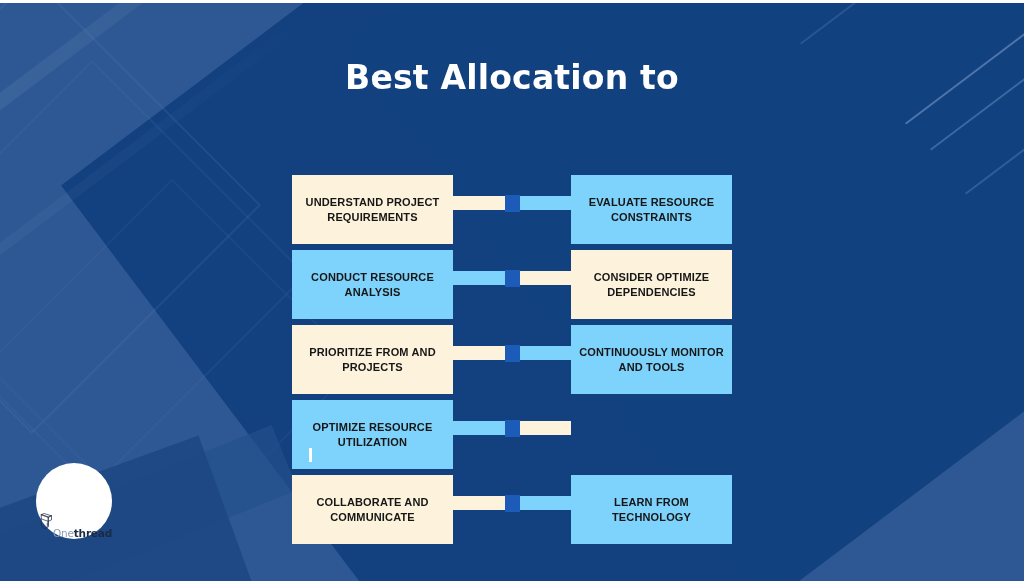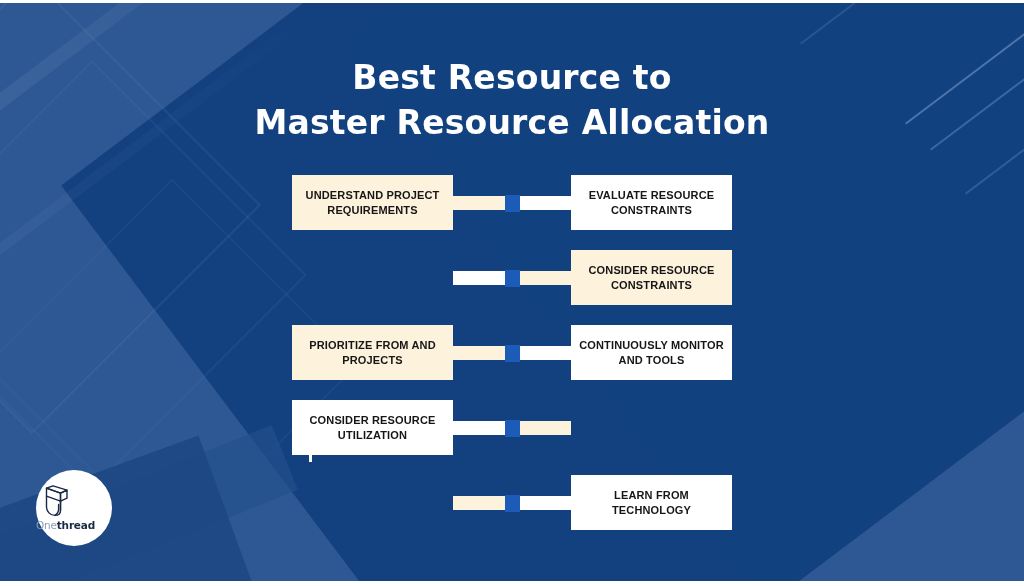--- a/index.html
+++ b/index.html
@@ -139,39 +139,39 @@
     position: relative;
     height: 55px;
     margin-bottom: 20px;
   }
   .row:last-child { margin-bottom: 0; }
 
   .box {
     position: absolute;
     top: 0;
     width: 161px;
-    height: 55px;
+    height: 69px;
     box-sizing: border-box;
     display: flex;
     align-items: center;
     justify-content: center;
     text-align: center;
     padding: 0 6px;
     font-family: "Liberation Sans", sans-serif;
     font-weight: bold;
     font-size: 11px;
     line-height: 15px;
     letter-spacing: .15px;
     color: #161616;
   }
   .box-left  { left: 0; }
   .box-right { right: 0; }
 
   .cream { background: #fdf3dd; }
-  .lblue { background: #ffffff; }
+  .lblue { background: #7dd3fc; }
 
   
   .connector {
     position: absolute;
     top: 21px;
     left: 161px;
     width: 118px;
     height: 14px;
   }
   .conn-bar {
@@ -198,29 +198,28 @@
     width: 3px;
     height: 14px;
     background: #ffffff;
     z-index: 6;
   }
 
   
   .logo {
     position: absolute;
     left: 36px;
-    bottom: 35px;
+    bottom: 42px;
     width: 76px;
     height: 76px;
     border-radius: 50%;
     background: #ffffff;
     z-index: 6;
     display: flex;
-    flex-direction: column;
-    align-items: flex-start;
+    align-items: flex-end;
     justify-content: center;
   }
   .logo-mark {
     width: 34px;
     height: 33px;
     margin-bottom: 1px;
   }
   .logo-text {
     font-family: "DejaVu Sans", sans-serif;
     font-size: 10.5px;
@@ -248,61 +247,62 @@
 
   <div class="bg-layer hairline hl-4"></div>
   <div class="bg-layer hairline hl-1"></div>
   <div class="bg-layer hairline hl-2"></div>
   <div class="bg-layer hairline hl-3"></div>
 
   <div class="bg-layer bg-band-bl"></div>
   <div class="bg-layer bg-corner-bl"></div>
 
   <div class="title-block">
-    <div class="title-line">Best Resource to</div>
-    <div class="title-line">Master Resource Allocation</div>
+    <div class="title-line">Best Allocation to</div>
   </div>
 
   <div id="rows">
       <div class="row">
         <div class="box box-left cream">UNDERSTAND PROJECT REQUIREMENTS</div>
         <div class="connector">
           <div class="conn-bar conn-left cream"></div>
           <div class="conn-bar conn-right lblue"></div>
           <div class="conn-node"></div>
         </div>
         <div class="box box-right lblue">EVALUATE RESOURCE CONSTRAINTS</div>
       </div>
       <div class="row">
+        <div class="box box-left lblue">CONDUCT RESOURCE ANALYSIS</div>
         <div class="connector">
           <div class="conn-bar conn-left lblue"></div>
           <div class="conn-bar conn-right cream"></div>
           <div class="conn-node"></div>
         </div>
-        <div class="box box-right cream">CONSIDER RESOURCE CONSTRAINTS</div>
+        <div class="box box-right cream">CONSIDER OPTIMIZE DEPENDENCIES</div>
       </div>
       <div class="row">
         <div class="box box-left cream">PRIORITIZE FROM AND PROJECTS</div>
         <div class="connector">
           <div class="conn-bar conn-left cream"></div>
           <div class="conn-bar conn-right lblue"></div>
           <div class="conn-node"></div>
         </div>
         <div class="box box-right lblue">CONTINUOUSLY MONITOR AND TOOLS</div>
       </div>
       <div class="row">
-        <div class="box box-left lblue">CONSIDER RESOURCE UTILIZATION</div>
+        <div class="box box-left lblue">OPTIMIZE RESOURCE UTILIZATION</div>
         <div class="connector">
           <div class="conn-bar conn-left lblue"></div>
           <div class="conn-bar conn-right cream"></div>
           <div class="conn-node"></div>
         </div>
         <div class="tick-mark"></div>
       </div>
       <div class="row">
+        <div class="box box-left cream">COLLABORATE AND COMMUNICATE</div>
         <div class="connector">
           <div class="conn-bar conn-left cream"></div>
           <div class="conn-bar conn-right lblue"></div>
           <div class="conn-node"></div>
         </div>
         <div class="box box-right lblue">LEARN FROM TECHNOLOGY</div>
       </div>
     </div>
 
   <div class="logo">

